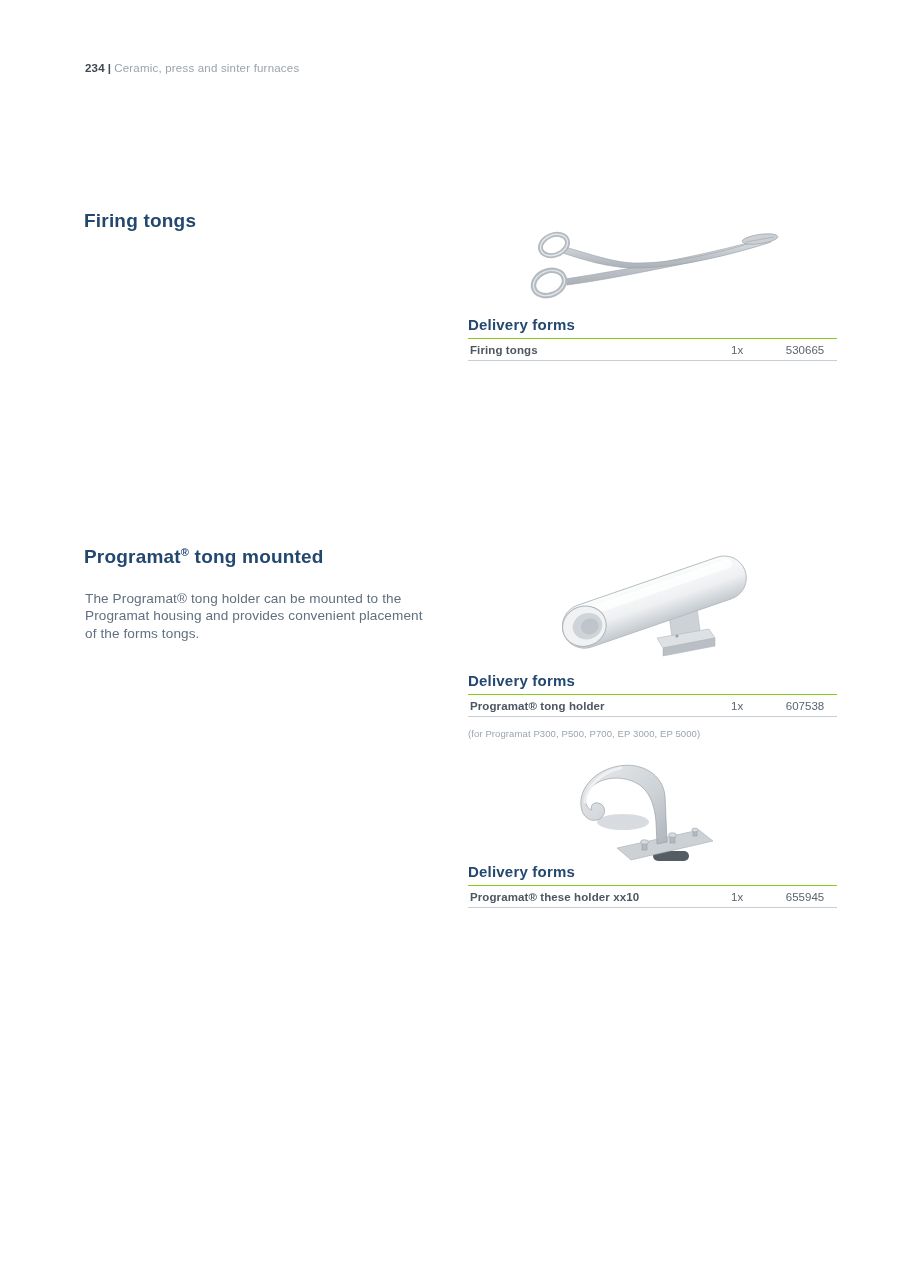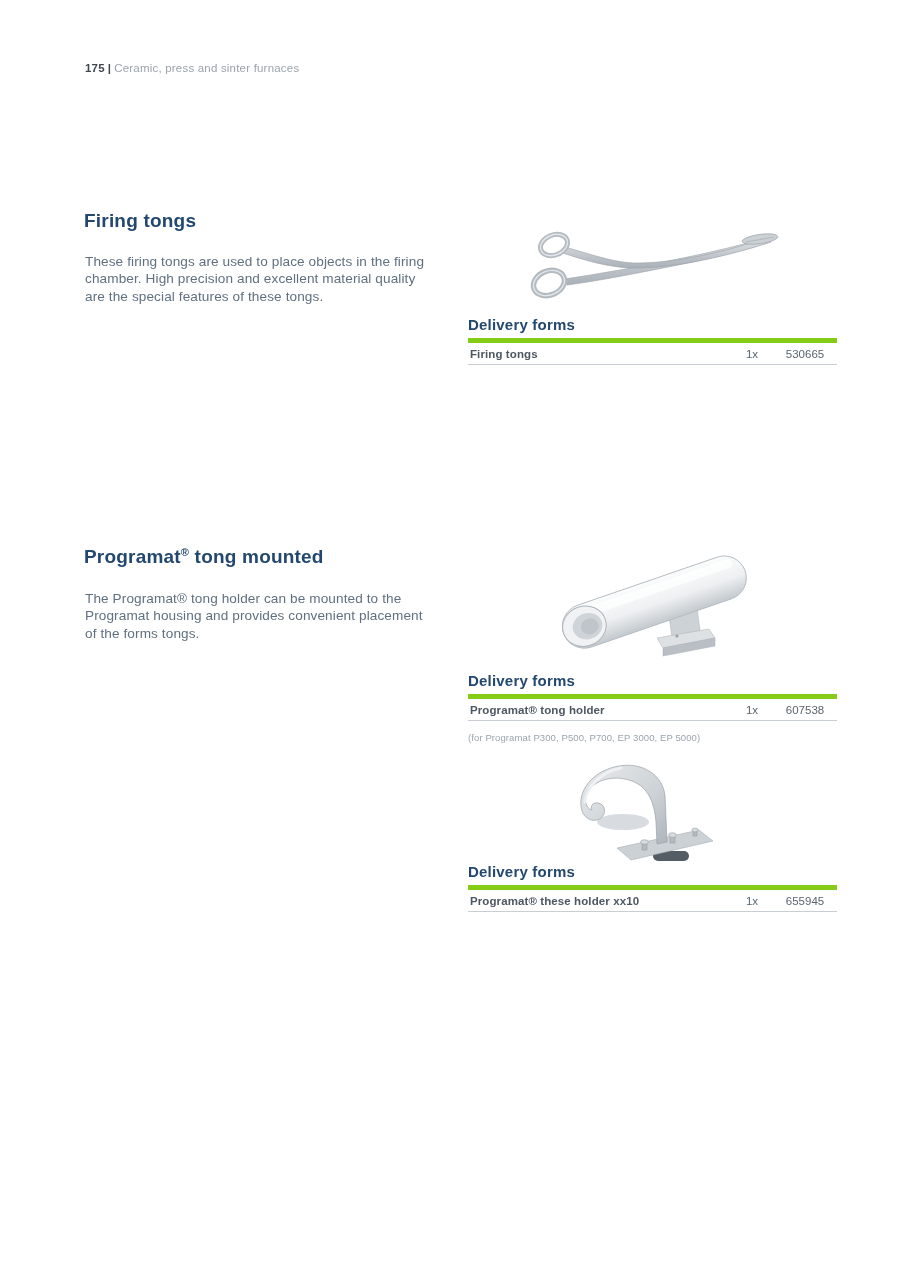--- a/index.html
+++ b/index.html
@@ -49,38 +49,38 @@
     position: absolute;
     left: 468px;
     width: 369px;
   }
   .dtable .dheading {
     font-size: 15px;
     font-weight: 600;
     color: #23486f;
     letter-spacing: 0.2px;
     padding-bottom: 5px;
-    border-bottom: 5px solid #84cc16;
+    border-bottom: 1px solid #84cc16;
   }
   .dtable .drow {
     display: flex;
     align-items: baseline;
     padding: 5px 0 4px 2px;
     border-bottom: 1px solid #c9ced4;
   }
   .dtable .prod {
     flex: 1;
     font-size: 11.5px;
     font-weight: 700;
     color: #4d5762;
     letter-spacing: 0.1px;
   }
   .dtable .qty {
     width: 42px;
-    text-align: center;
+    text-align: left;
     font-size: 11.5px;
     color: #5a646e;
   }
   .dtable .part {
     width: 64px;
     text-align: center;
     font-size: 11.5px;
     color: #5a646e;
   }
   .dtable .note {
@@ -105,30 +105,25 @@
 
   #fig3     { left: 571px; top: 756px; width: 150px; height: 108px; }
   #table3   { top: 863px; }
 </style>
 </head>
 <body>
 
 <div class="page">
 
   <div class="page-header">
-    <span class="num">175</span><span class="sep">|</span><span class="crumb">Ceramic, press and sinter furnaces</span>
+    <span class="num">234</span><span class="sep">|</span><span class="crumb">Ceramic, press and sinter furnaces</span>
   </div>
 
   <h2 class="section-title" id="s1-title"><span>Firing tongs</span><sup></sup><span></span></h2>
 
-  <div class="section-desc" id="s1-desc">
-    <div class="line">These firing tongs are used to place objects in the firing</div>
-    <div class="line">chamber. High precision and excellent material quality</div>
-    <div class="line">are the special features of these tongs.</div>
-  </div>
 
   <div class="figure" id="fig1">
     <svg viewBox="0 0 272 80" xmlns="http://www.w3.org/2000/svg" aria-hidden="true">
       <defs>
         <linearGradient id="met1" x1="0" y1="0" x2="0" y2="1">
           <stop offset="0" stop-color="#e2e6e9"></stop>
           <stop offset="1" stop-color="#a9b0b7"></stop>
         </linearGradient>
       </defs>
 

